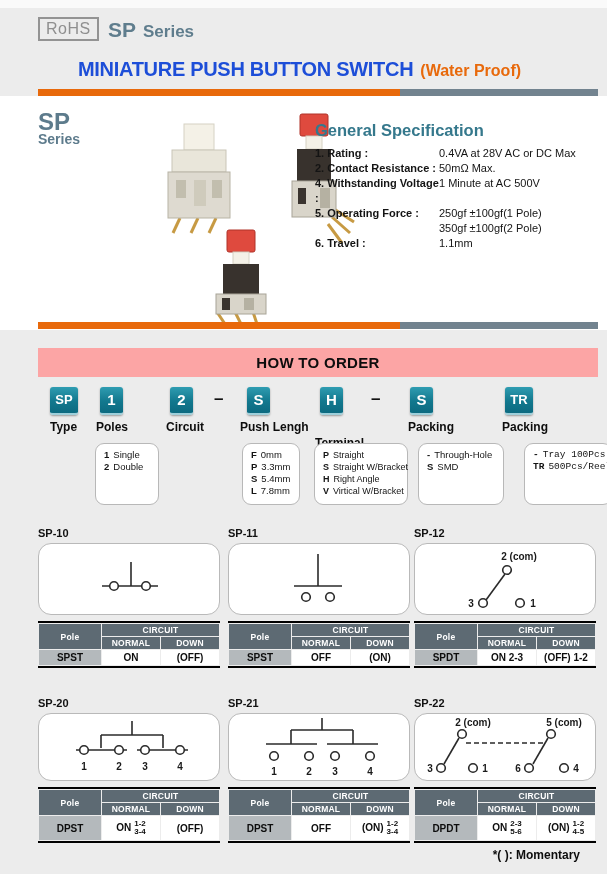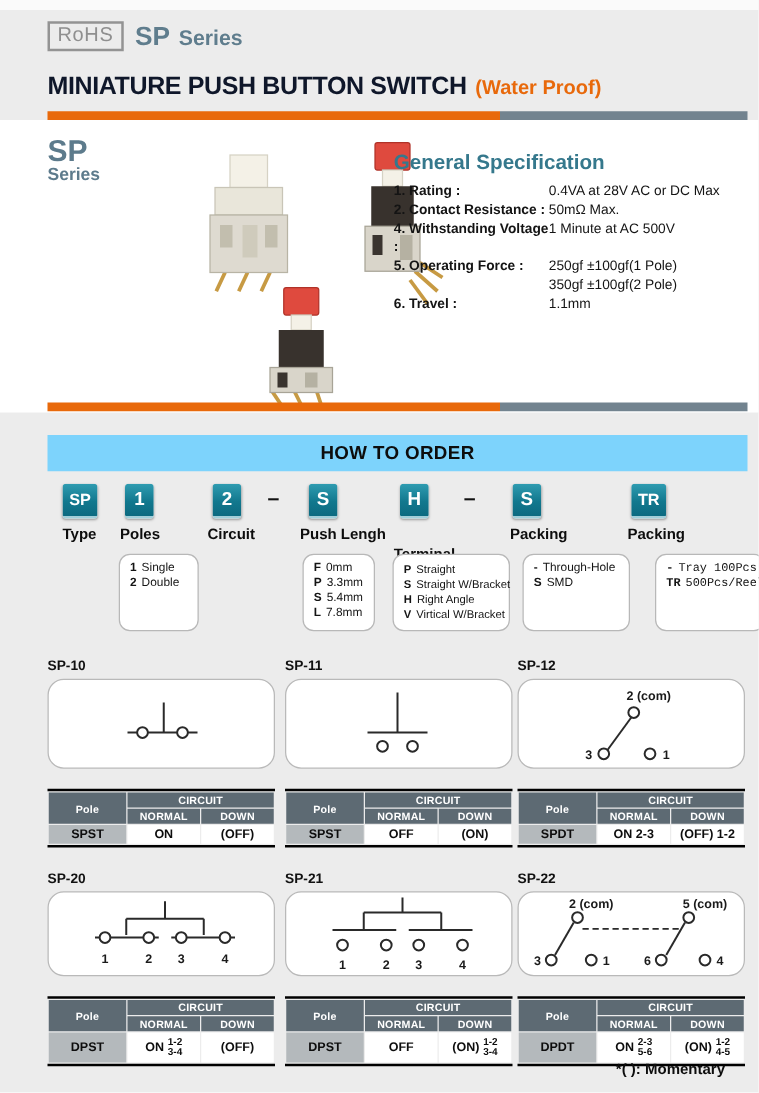--- a/index.html
+++ b/index.html
@@ -9,39 +9,39 @@
   
   .top-strip{position:absolute;top:0;left:0;width:607px;height:8px;background:#fafafa;}
 
   
   .rohs-box{position:absolute;left:38px;top:17px;border:2px solid #939393;color:#8f8f8f;
     font-size:16px;font-weight:400;padding:1px 6px;letter-spacing:.5px;background:transparent;}
   .series-line{position:absolute;left:108px;top:18px;display:flex;align-items:baseline;gap:7px;color:#5f7d8d;}
   .series-line .sp{font-size:21px;font-weight:bold;}
   .series-line .word{font-size:17px;font-weight:bold;}
   .page-title-row{position:absolute;left:38px;top:58px;display:flex;align-items:baseline;gap:7px;white-space:nowrap;}
-  .page-title{font-size:20px;font-weight:bold;color:#0f172a;letter-spacing:-.3px;}
+  .page-title{font-size:20px;font-weight:bold;color:#1d4ed8;letter-spacing:-.3px;margin-left:40px;}
   .page-title-suffix{font-size:16px;font-weight:bold;color:#e8690b;}
   .dual-bar{position:absolute;height:7px;left:38px;width:560px;display:flex;}
   .dual-bar .orange{width:362px;height:100%;background:#e8690b;}
   .dual-bar .slate{width:198px;height:100%;background:#72838f;}
 
   
   .white-panel{position:absolute;left:0;top:96px;width:607px;height:234px;background:#ffffff;}
   .intro-series{position:absolute;left:38px;top:112px;color:#5d7b8c;line-height:20px;}
   .intro-series .big{font-size:24px;font-weight:bold;display:block;}
   .intro-series .small{font-size:14px;font-weight:bold;display:block;margin-top:-3px;}
   .spec-title{position:absolute;left:315px;top:121px;font-size:16.5px;font-weight:bold;color:#35788c;}
   .spec-list{position:absolute;left:315px;top:146px;width:286px;font-size:11px;color:#141414;}
   .spec-row{display:grid;grid-template-columns:124px auto;line-height:15px;}
   .spec-label{font-weight:bold;}
   .spec-value span{display:block;}
 
   
-  .hto-band{position:absolute;left:38px;top:348px;width:560px;height:29px;background:#7dd3fc;
+  .hto-band{position:absolute;left:38px;top:348px;width:560px;height:29px;background:#fca5a5;
     display:flex;align-items:center;justify-content:center;}
   .hto-title{font-size:15px;font-weight:bold;color:#0d0d0d;letter-spacing:.3px;}
   .code-box{position:absolute;top:387px;height:26px;border-radius:3px;color:#fff;font-weight:bold;
     text-align:center;line-height:26px;font-size:15px;
     background:linear-gradient(180deg,#2f9cb1 0%,#12788e 55%,#0c6a80 100%);
     border-bottom:2px solid #9ecfda;box-shadow:0 1px 2px rgba(0,0,0,.35);}
   .code-dash{position:absolute;top:389px;font-size:17px;font-weight:bold;color:#111;}
   .code-label{position:absolute;top:420px;font-size:12px;font-weight:bold;color:#0d0d0d;}
 
   .opt-box{position:absolute;top:443px;height:62px;background:#fff;border:1px solid #b8b8b8;
@@ -51,21 +51,21 @@
   .opt-box.tight .opt-item{font-size:9px;}
   .opt-note{font-size:6.8px;font-weight:bold;color:#5a4a44;margin-top:1px;}
 
   
   .cir-col{position:absolute;width:182px;}
   .cir-label{font-size:11px;font-weight:bold;color:#111;height:13px;}
   .cir-box{margin-top:3px;background:#fff;border:1.5px solid #b9b9b9;border-radius:13px;}
   .cir-box.r1{height:70px;}
   .cir-box.r2{height:66px;}
   .cir-box svg{display:block;width:100%;height:100%;}
-  .tbl-wrap{margin-top:16px;border-top:2px solid #000;border-bottom:2px solid #000;}
+  .tbl-wrap{margin-top:6px;border-top:2px solid #000;border-bottom:2px solid #000;}
   table.ctable{border-collapse:separate;border-spacing:1px;width:100%;table-layout:fixed;}
   .ctable td{text-align:center;vertical-align:middle;padding:0;}
   .ctable .h{background:#5d6a73;color:#fff;font-size:8.5px;font-weight:bold;height:12px;letter-spacing:.2px;}
   .ctable .colpole{width:62px;}
   .ctable .polecell{background:#b4b9bc;color:#0d0d0d;font-size:10px;font-weight:bold;}
   .ctable .val{background:#fff;color:#0d0d0d;font-size:10px;font-weight:bold;}
   .ctable tr.data.r1 td{height:15px;}
   .ctable tr.data.r2 td{height:24px;}
   .pairs{display:inline-flex;flex-direction:column;font-size:8px;line-height:8.5px;
     margin-left:3px;vertical-align:middle;text-align:right;}

